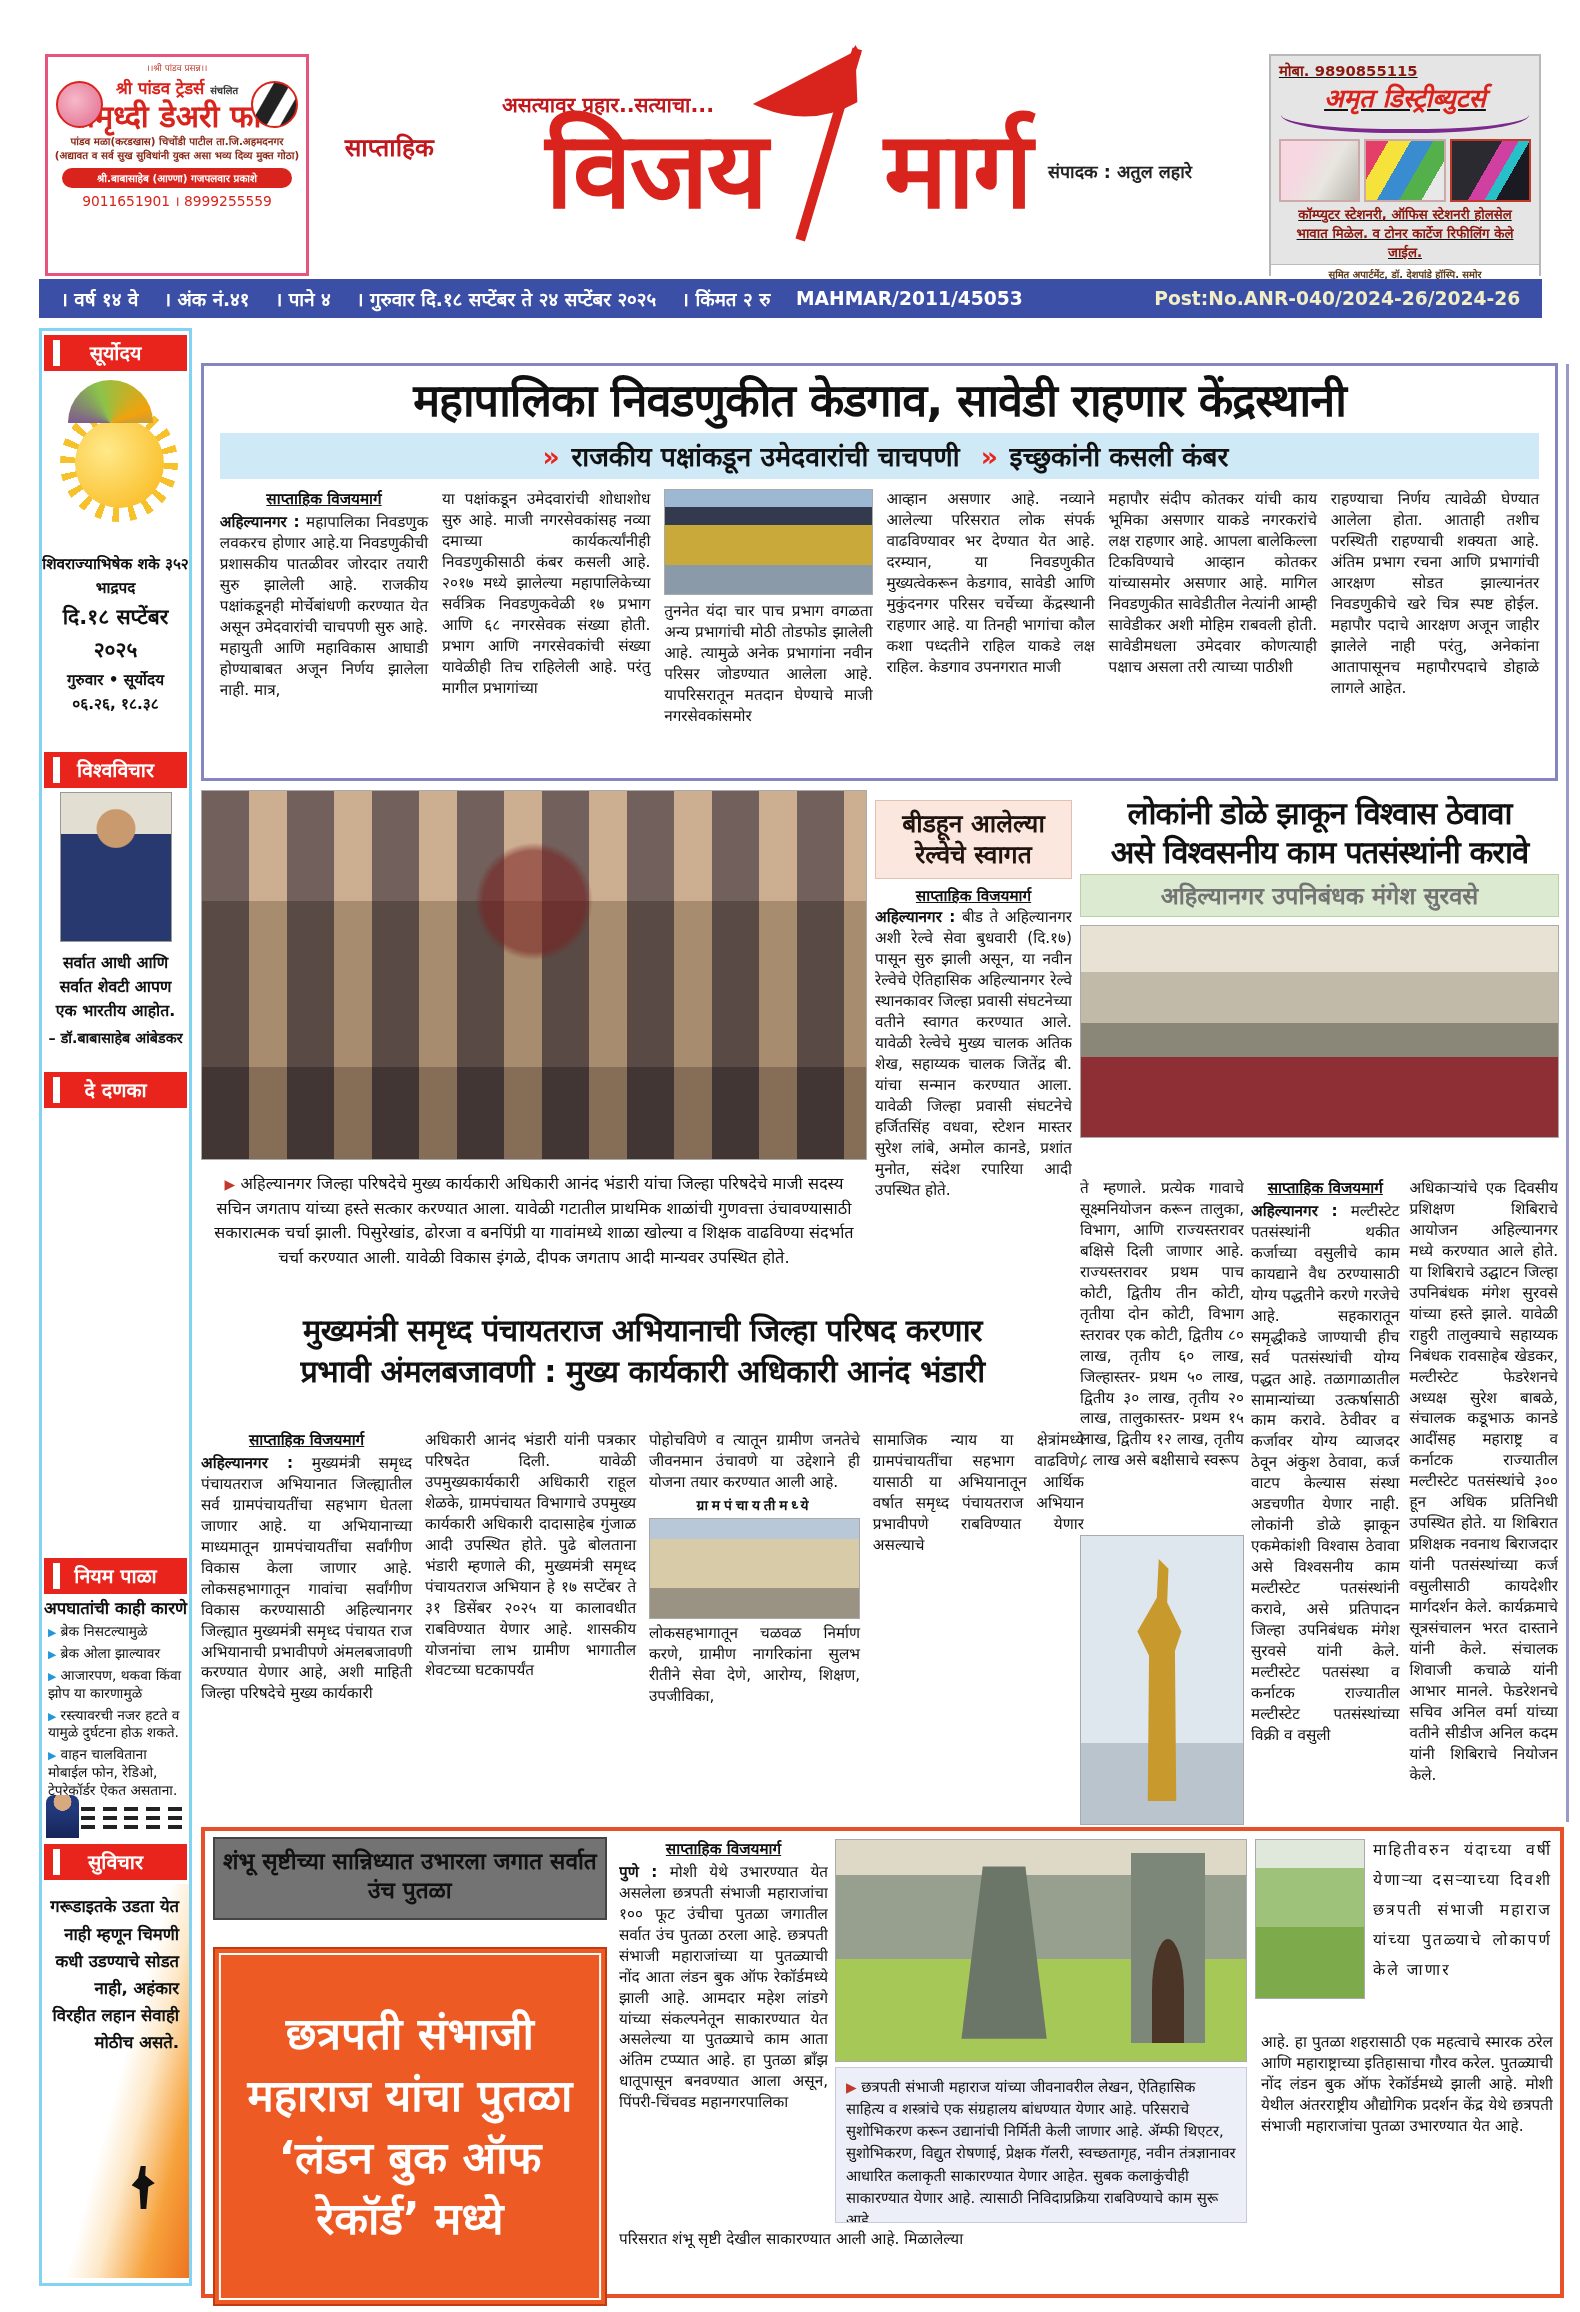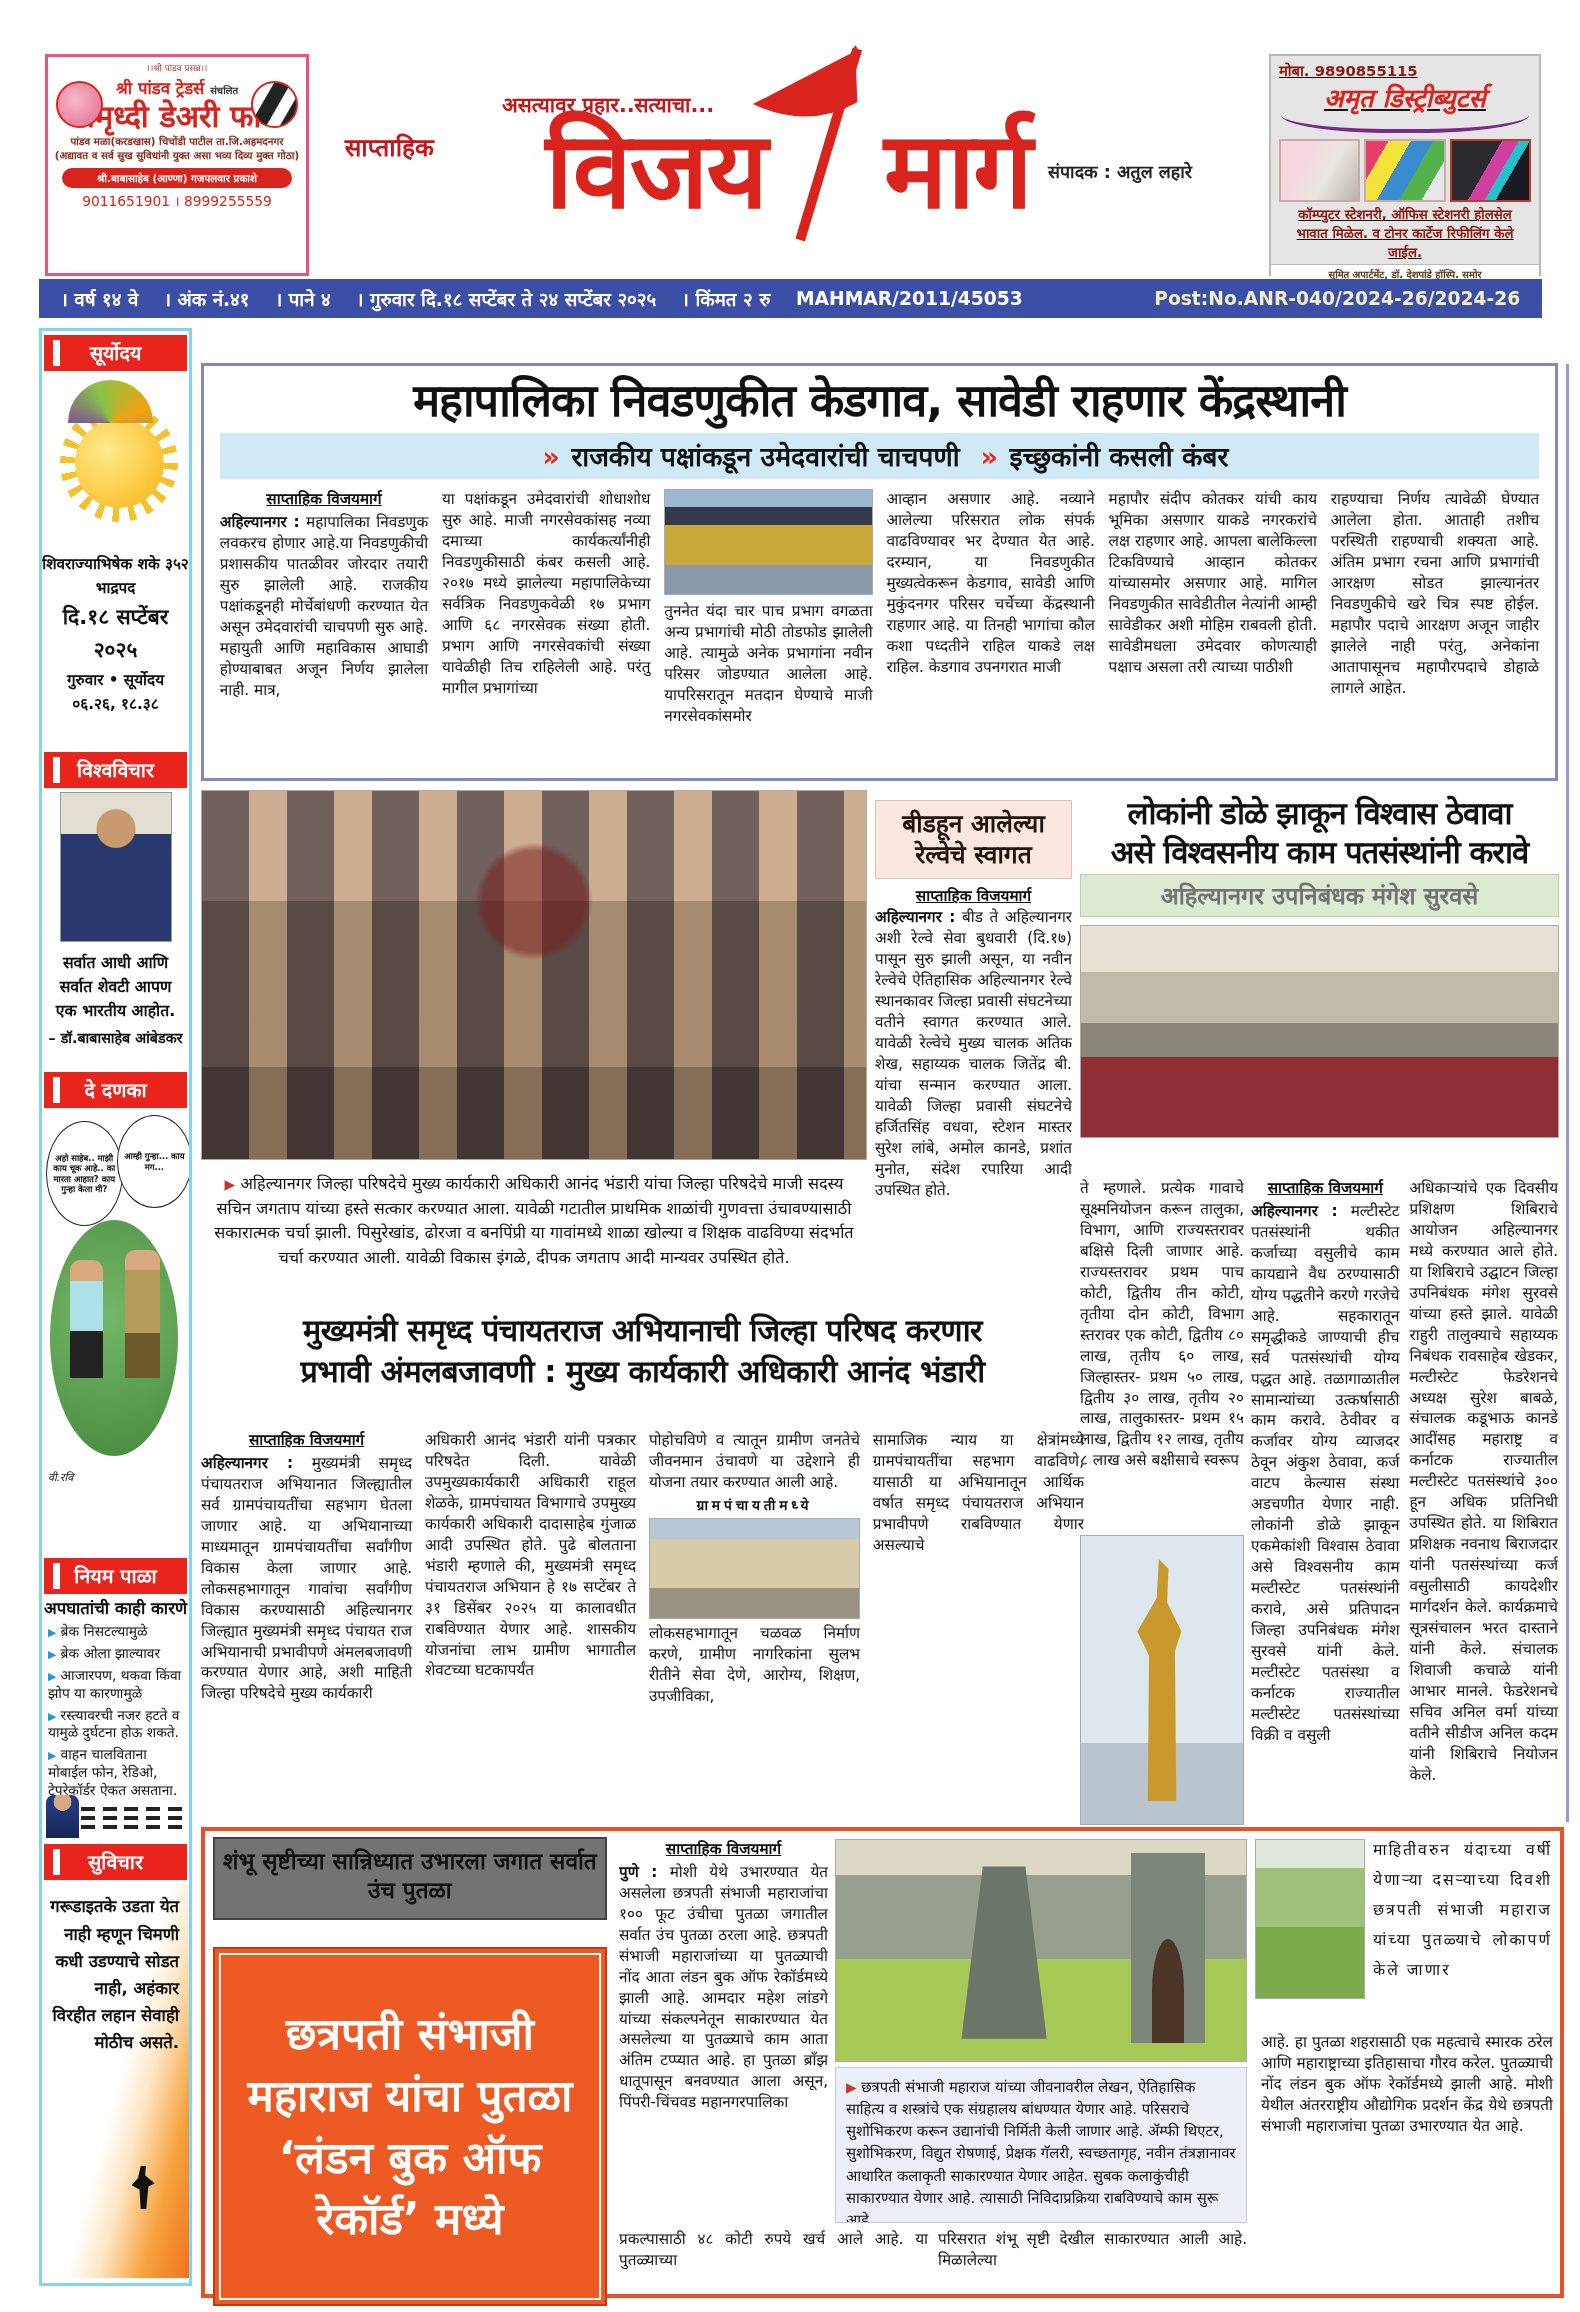--- a/index.html
+++ b/index.html
@@ -237,28 +237,20 @@
 
     <div class="sb-sec" style="height:320px;">
       <div class="sb-head">विश्वविचार</div>
       <div class="portrait"></div>
       <div class="quote">सर्वात आधी आणि सर्वात शेवटी आपण एक भारतीय आहोत.</div>
       <div class="author">– डॉ.बाबासाहेब आंबेडकर</div>
     </div>
 
     <div class="sb-sec" style="height:486px;">
       <div class="sb-head">दे दणका</div>
-      <div class="cartoon">
-        <div class="bubble b1">अहो साहेब.. माझी काय चूक आहे.. का मारता आहात? काय गुन्हा केला मी?</div>
-        <div class="bubble b2">आम्ही गुन्हा... काय मग...</div>
-        <div class="toon-bg"></div>
-        <div class="fig1"></div>
-        <div class="fig2"></div>
-        <div class="sig">वी.रवि</div>
-      </div>
     </div>
 
     <div class="sb-sec rules" style="height:286px;">
       <div class="sb-head">नियम पाळा</div>
       <div class="rules-title">अपघातांची काही कारणे</div>
       <ul>
         <li><span class="blt">▶</span> <span>ब्रेक निसटल्यामुळे</span></li>
         <li><span class="blt">▶</span> <span>ब्रेक ओला झाल्यावर</span></li>
         <li><span class="blt">▶</span> <span>आजारपण, थकवा किंवा झोप या कारणामुळे</span></li>
         <li><span class="blt">▶</span> <span>रस्त्यावरची नजर हटते व यामुळे दुर्घटना होऊ शकते.</span></li>
@@ -374,21 +366,20 @@
     <div class="abs ph ph-fort" style="left:630px;top:7.9px;width:412px;height:223px;">
       <div class="bastion"></div>
       <div class="gate"></div>
     </div>
     <div class="abs fort-caption" style="left:630px;top:236px;width:412px;height:156px;overflow:hidden;">
       <span class="mark">▶</span>
       <span>छत्रपती संभाजी महाराज यांच्या जीवनावरील लेखन, ऐतिहासिक साहित्य व शस्त्रांचे एक संग्रहालय बांधण्यात येणार आहे. परिसराचे सुशोभिकरण करून उद्यानांची निर्मिती केली जाणार आहे. ॲम्फी थिएटर, सुशोभिकरण, विद्युत रोषणाई, प्रेक्षक गॅलरी, स्वच्छतागृह, नवीन तंत्रज्ञानावर आधारित कलाकृती साकारण्यात येणार आहेत. सुबक कलाकुंचीही साकारण्यात येणार आहे. त्यासाठी निविदाप्रक्रिया राबविण्याचे काम सुरू आहे.</span>
     </div>
 
     <div class="abs cols2 bodytext just" style="left:414px;top:398px;width:628px;height:61px;overflow:hidden;">
-      <div><span>प्रकल्पासाठी ४८ कोटी रुपये खर्च आले आहे. या पुतळ्याच्या</span></div>
       <div><span>परिसरात शंभू सृष्टी देखील साकारण्यात आली आहे. मिळालेल्या</span></div>
     </div>
 
     <div class="abs ph ph-garden" style="left:1050px;top:7.9px;width:110px;height:160px;"></div>
     <div class="abs narrow-col" style="left:1168px;top:3.9px;width:179px;height:193px;overflow:hidden;">माहितीवरुन यंदाच्या वर्षी येणाऱ्या दसऱ्याच्या दिवशी छत्रपती संभाजी महाराज यांच्या पुतळ्याचे लोकापर्ण केले जाणार</div>
     <div class="abs bodytext just" style="left:1056px;top:201px;width:292px;height:256px;overflow:hidden;">आहे. हा पुतळा शहरासाठी एक महत्वाचे स्मारक ठरेल आणि महाराष्ट्राच्या इतिहासाचा गौरव करेल. पुतळ्याची नोंद लंडन बुक ऑफ रेकॉर्डमध्ये झाली आहे. मोशी येथील अंतरराष्ट्रीय औद्योगिक प्रदर्शन केंद्र येथे छत्रपती संभाजी महाराजांचा पुतळा उभारण्यात येत आहे.</div>
   </div>
 
 </div>
 

